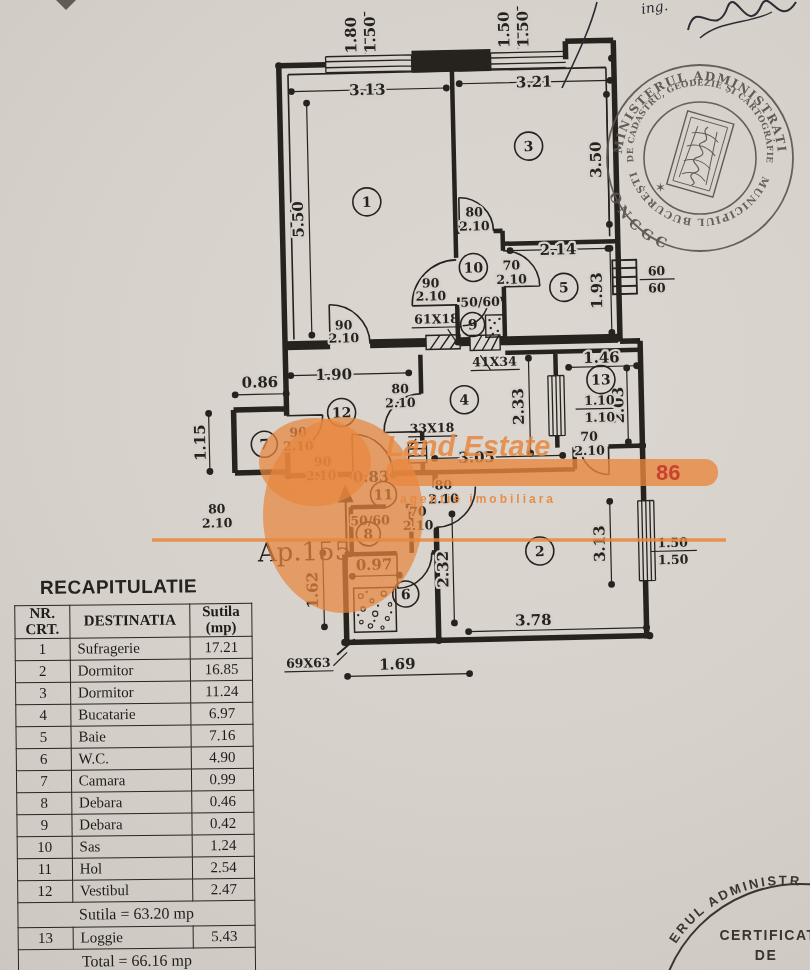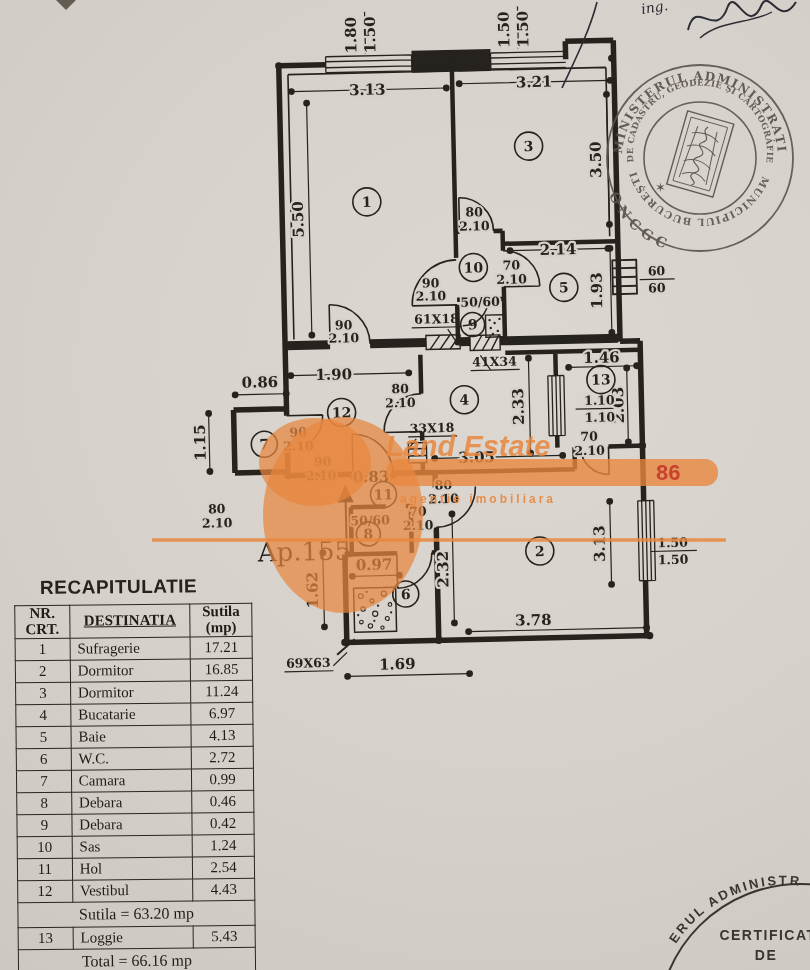--- a/index.html
+++ b/index.html
@@ -36,21 +36,21 @@
   .recap h2{
     margin:0 0 6px 26px;font:bold 19px "Liberation Sans", sans-serif;letter-spacing:.5px;color:#26221d;
   }
   table.rc{border-collapse:collapse;width:238px;background:transparent;}
   table.rc th, table.rc td{
     border:1.5px solid #2b2620;font:15px "Liberation Serif", serif;
     padding:0 3px;height:21px;text-align:center;color:#201d19;
   }
   table.rc th{font-weight:bold;line-height:1.05;}
   table.rc td.name{text-align:left;padding-left:7px;}
-  table.rc .w1{width:52px;} table.rc .w2{width:120px;text-decoration:underline;} table.rc .w3{width:60px;margin-left:32px;}
+  table.rc .w1{width:52px;} table.rc .w2{width:120px;} table.rc .w3{width:60px;margin-left:32px;}
   table.rc td.span{font-size:16px;height:24px;}
 </style>
 </head>
 <body>
 
 
 
 <svg width="810" height="970" viewBox="0 0 810 970">
 
   <polygon points="56,0 76,0 66,10" fill="#4e463c" opacity=".85"></polygon>
@@ -435,26 +435,26 @@
           <td>11.24</td>
         </tr>
       <tr>
           <td>4</td>
           <td class="name">Bucatarie</td>
           <td>6.97</td>
         </tr>
       <tr>
           <td>5</td>
           <td class="name">Baie</td>
-          <td>4.13</td>
+          <td>7.16</td>
         </tr>
       <tr>
           <td>6</td>
           <td class="name">W.C.</td>
-          <td>2.72</td>
+          <td>4.90</td>
         </tr>
       <tr>
           <td>7</td>
           <td class="name">Camara</td>
           <td>0.99</td>
         </tr>
       <tr>
           <td>8</td>
           <td class="name">Debara</td>
           <td>0.46</td>
@@ -470,21 +470,21 @@
           <td>1.24</td>
         </tr>
       <tr>
           <td>11</td>
           <td class="name">Hol</td>
           <td>2.54</td>
         </tr>
       <tr>
           <td>12</td>
           <td class="name">Vestibul</td>
-          <td>4.43</td>
+          <td>2.47</td>
         </tr>
       <tr>
           <td class="span" colspan="3">Sutila = 63.20 mp</td>
         </tr>
       <tr>
           <td>13</td>
           <td class="name">Loggie</td>
           <td>5.43</td>
         </tr>
       <tr>

